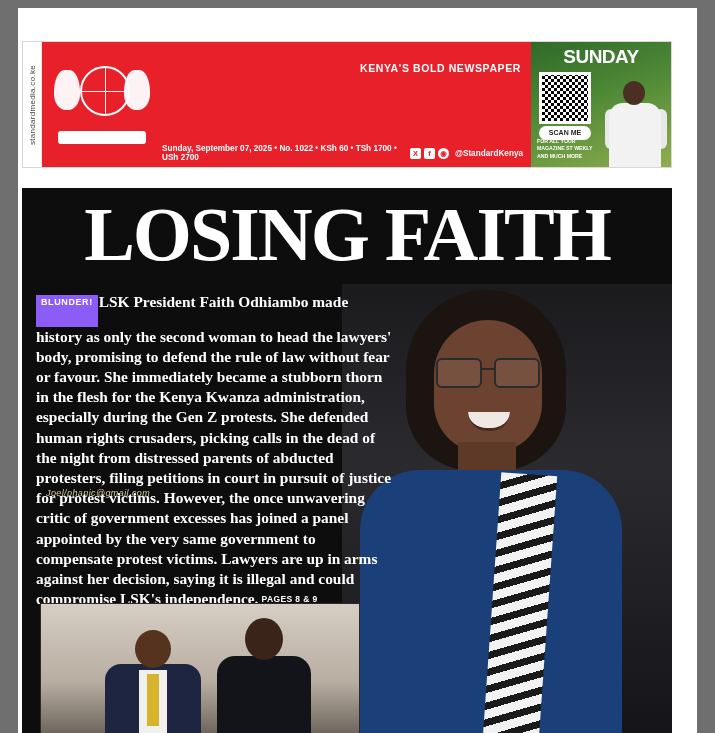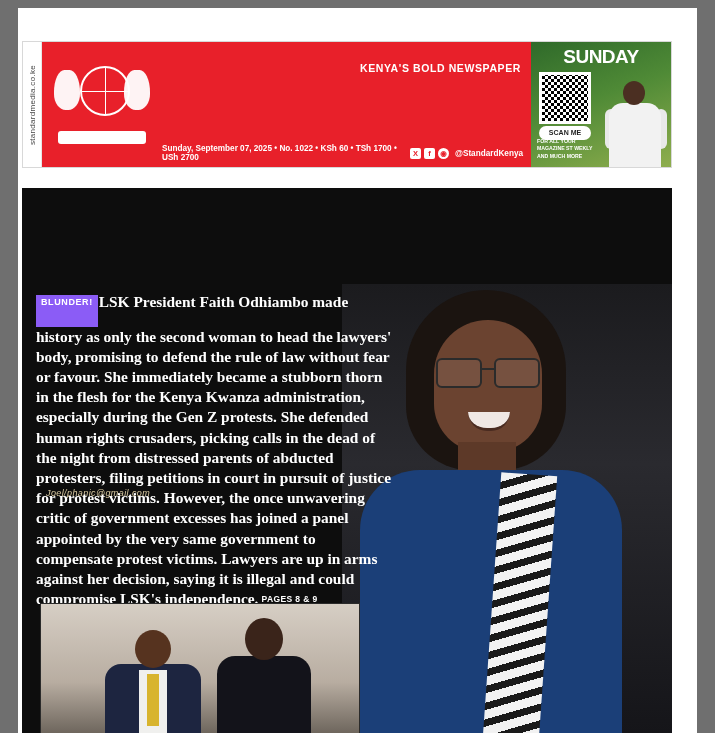--- a/index.html
+++ b/index.html
@@ -502,20 +502,21 @@
         <div class="arm l"></div>
         <div class="arm r"></div>
         <div class="body"></div>
         <div class="head"></div>
       </div>
     </div>
   </div>
 
   <div class="hero">
 
+    <div class="headline">LOSING FAITH</div>
 
     <div class="portrait">
       <div class="bg"></div>
       <div class="hair"></div>
       <div class="face"></div>
       <div class="glasses">
         <div class="lens l"></div>
         <div class="bridge"></div>
         <div class="lens r"></div>
       </div>

